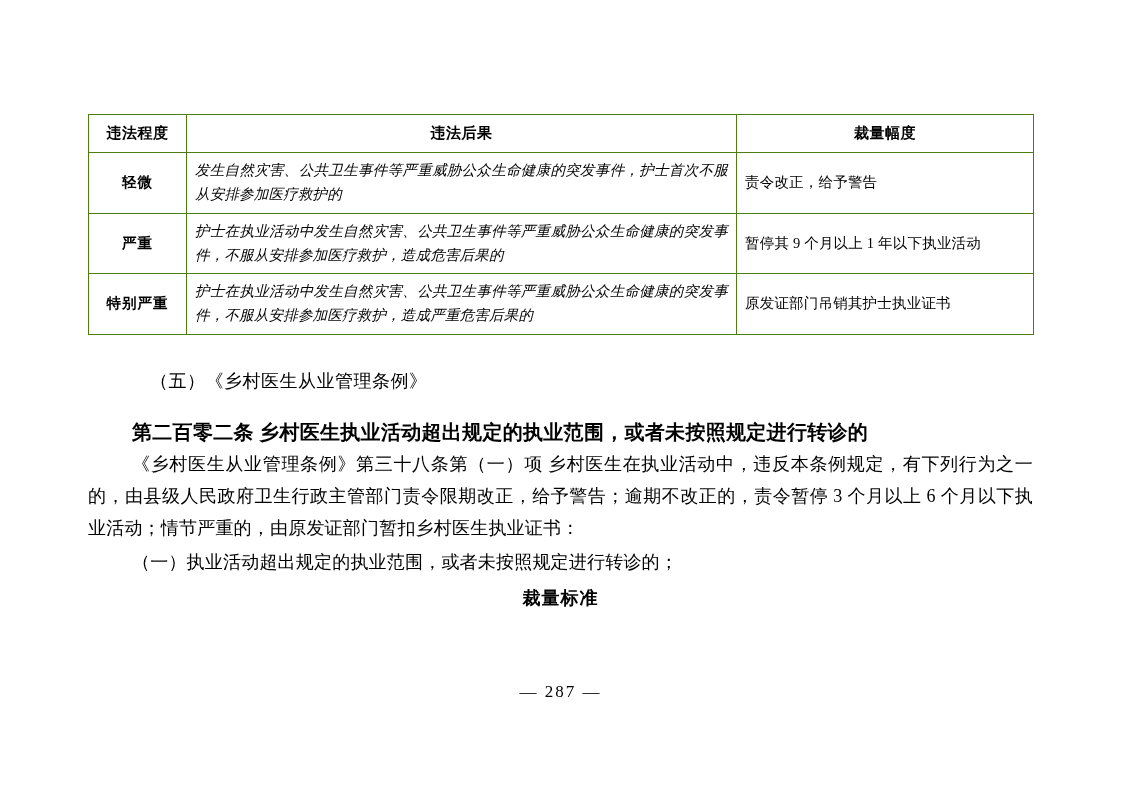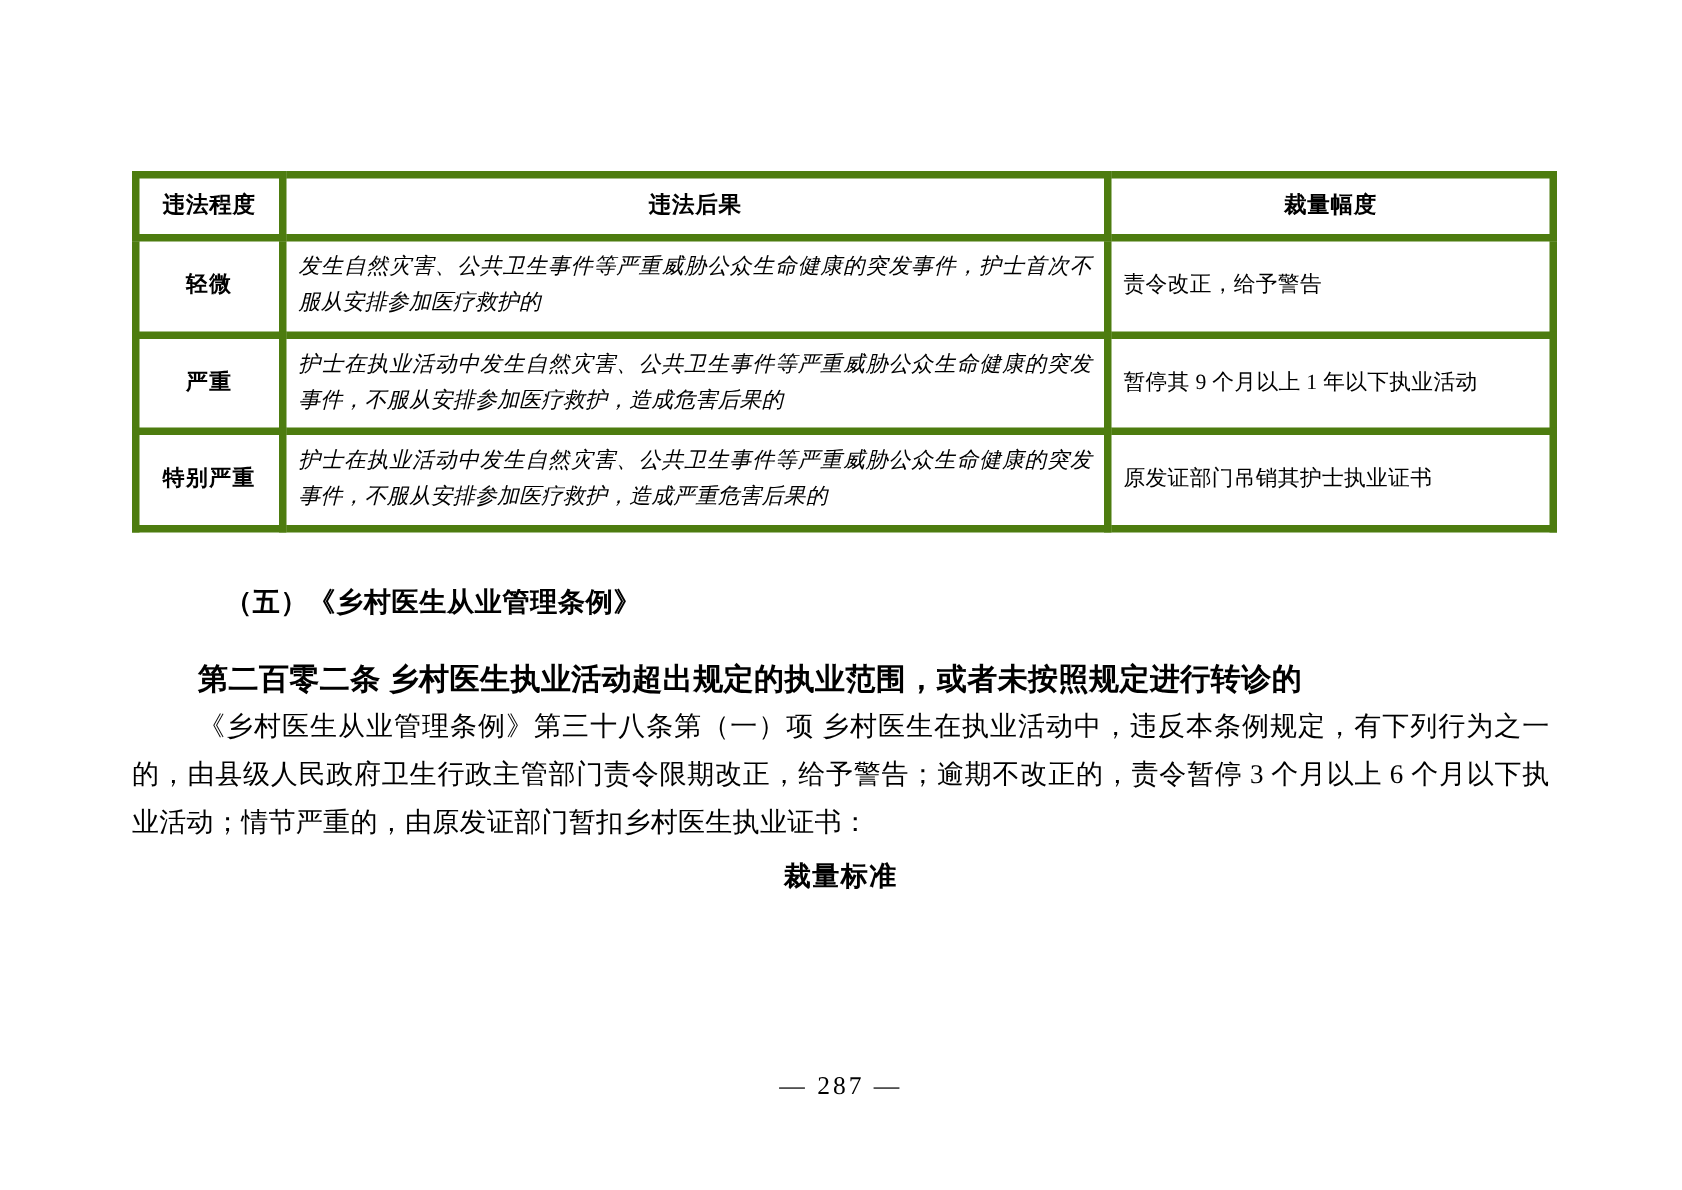--- a/index.html
+++ b/index.html
@@ -29,21 +29,21 @@
   }
 
   
   table.law-table {
     border-collapse: collapse;
     width: 945px;
     table-layout: fixed;
   }
   table.law-table th,
   table.law-table td {
-    border: 5px solid #4d7c0f;
+    border: 1px solid #4d7c0f;
     vertical-align: middle;
     padding: 6px 8px;
     font-size: 14.5px;
     line-height: 1.65;
   }
   table.law-table th {
     text-align: center;
     font-weight: bold;
     font-size: 15px;
     padding: 6px 4px;
@@ -71,21 +71,21 @@
   }
   td.range.spread {
     text-align: justify;
     text-justify: inter-ideograph;
   }
 
   
   .section-title {
     margin-top: 34px;
     font-size: 18px;
-    font-weight: bold;
+    font-weight: normal;
     padding-left: 62px;
     letter-spacing: 0.5px;
   }
   .article {
     margin-top: 26px;
     font-size: 20px;
     font-weight: bold;
     padding-left: 44px;
     letter-spacing: 0.3px;
   }
@@ -113,21 +113,21 @@
     margin-top: 8px;
     font-size: 18px;
     font-weight: bold;
     text-align: center;
     letter-spacing: 1px;
   }
   .page-number {
     position: absolute;
     left: 0;
     right: 0;
-    top: 714px;
+    top: 682px;
     text-align: center;
     font-size: 17px;
     letter-spacing: 2px;
   }
 </style>
 </head>
 <body>
 
 <div class="page">
 
@@ -165,20 +165,21 @@
       </tbody>
     </table>
 
     <div class="section-title">（五）《乡村医生从业管理条例》</div>
 
     <div class="article">第二百零二条 乡村医生执业活动超出规定的执业范围，或者未按照规定进行转诊的</div>
 
 
     <div class="para p-quote">《乡村医生从业管理条例》第三十八条第（一）项  乡村医生在执业活动中，违反本条例规定，有下列行为之一的，由县级人民政府卫生行政主管部门责令限期改正，给予警告；逾期不改正的，责令暂停 3 个月以上 6 个月以下执业活动；情节严重的，由原发证部门暂扣乡村医生执业证书：</div>
 
+    <div class="para p-item">（一）执业活动超出规定的执业范围，或者未按照规定进行转诊的；</div>
 
     <div class="standard">裁量标准</div>
 
   </div>
 
   <div class="page-number">— 287 —</div>
 
 </div>
 
 </body></html>

